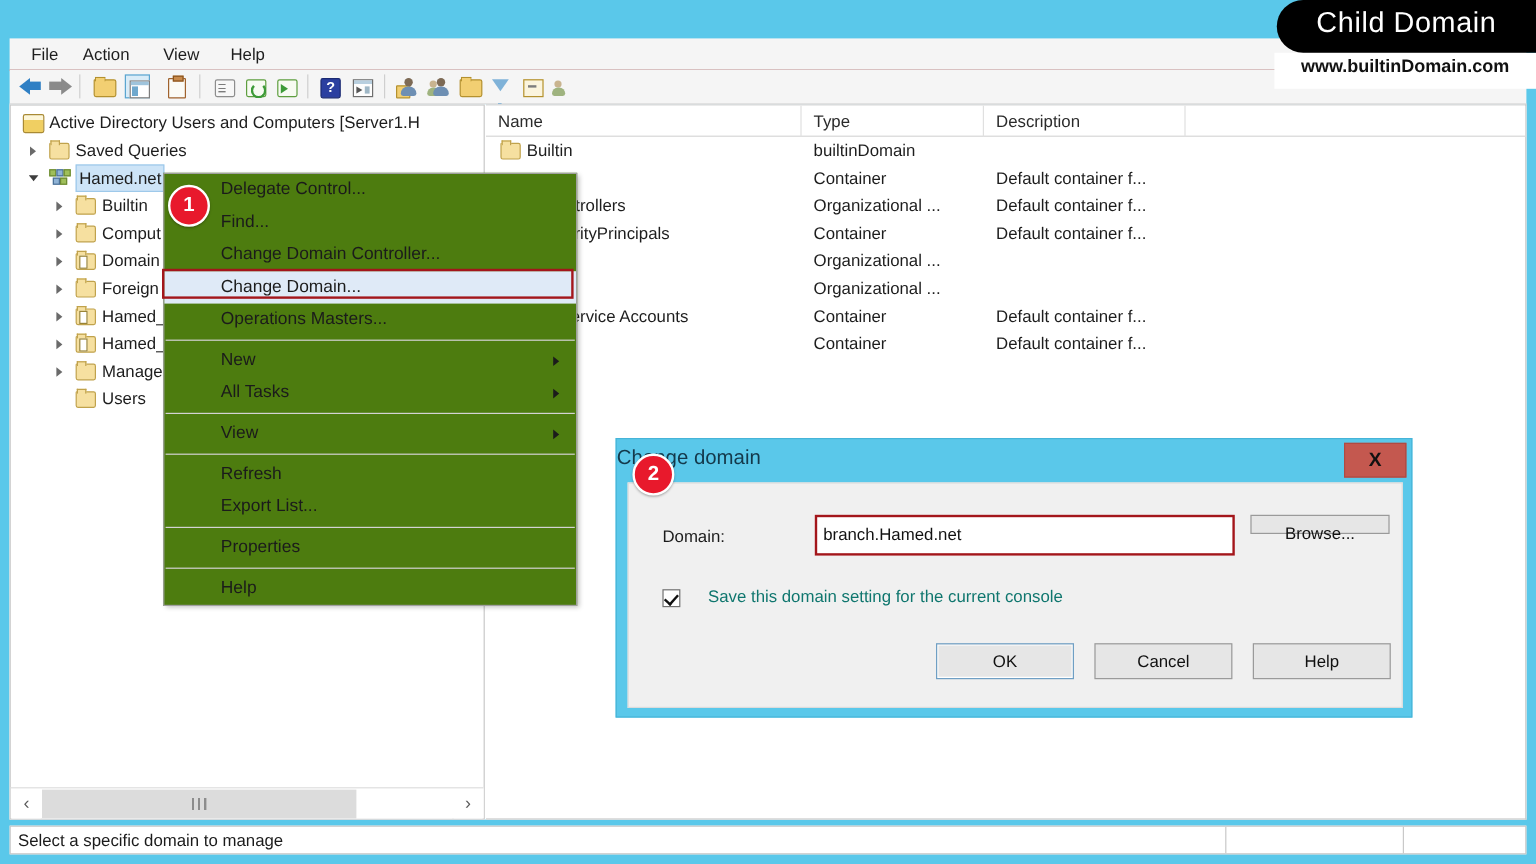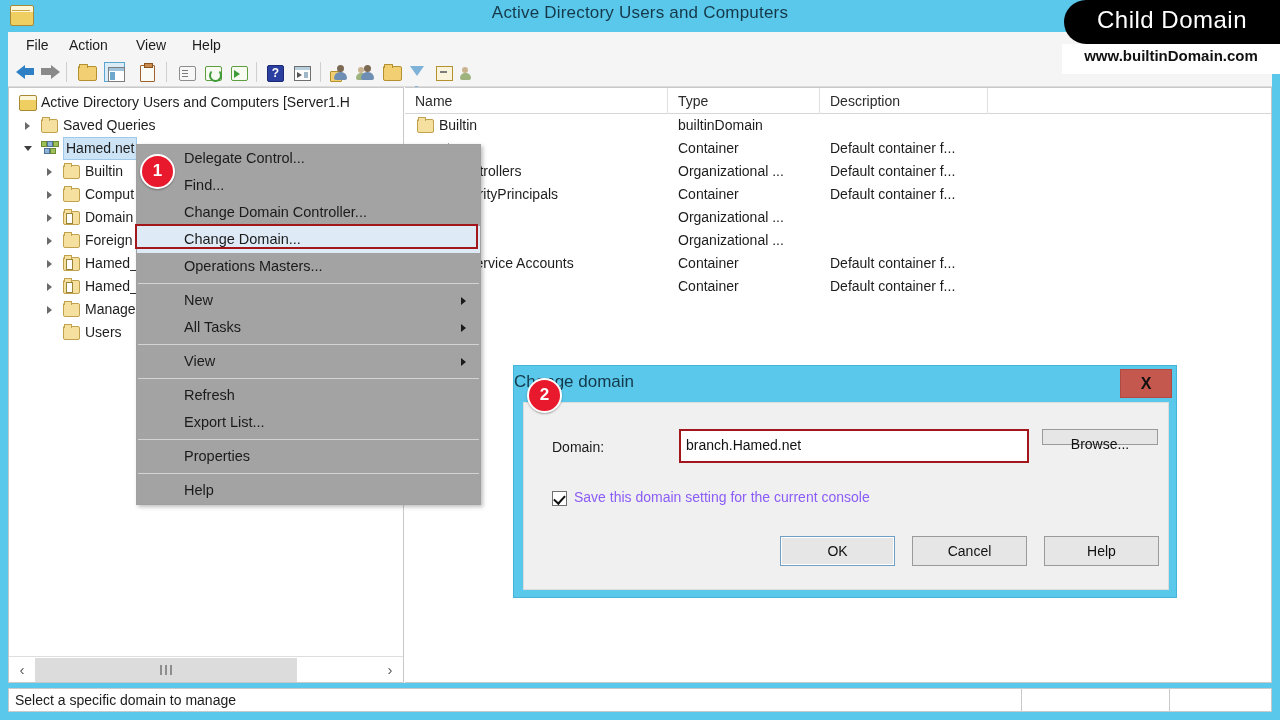--- a/index.html
+++ b/index.html
@@ -117,42 +117,42 @@
   .lv-col{position:absolute;top:0;height:26px;line-height:26px;font-size:14px;color:#2b2b2b;padding-left:10px;box-sizing:border-box;border-right:1px solid #e0e0e0;}
   .lv-body{position:absolute;left:0;top:26px;right:0;bottom:0;}
   .lv-row{position:absolute;left:0;width:100%;height:23px;line-height:23px;font-size:14px;color:#1d1d1d;}
   .lv-nico{position:absolute;left:12px;top:5px;width:15px;height:12px;background:#f6e0a0;border:1px solid #c0a24c;border-radius:1px 2px 2px 2px;}
   .lv-nico::before{content:"";position:absolute;left:0;top:-3px;width:6px;height:3px;background:#f6e0a0;border:1px solid #c0a24c;border-bottom:none;}
   .lv-nt{position:absolute;left:34px;top:0;}
   .lv-type{position:absolute;top:0;}
   .lv-desc{position:absolute;top:0;}
 
   
-  .ctxmenu{position:absolute;left:136px;top:144px;width:343px;background:#a3a3a3;border:1px solid #a0a0a0;box-shadow:2px 2px 4px rgba(0,0,0,.25);}
+  .ctxmenu{position:absolute;left:136px;top:144px;width:343px;background:#4d7c0f;border:1px solid #a0a0a0;box-shadow:2px 2px 4px rgba(0,0,0,.25);}
   .ctx-item{position:relative;height:27px;line-height:27px;font-size:14.5px;color:#1b1b1b;padding-left:47px;}
   .ctx-item.hl{background:#dfeaf7;}
   .ctx-sep{height:1px;background:#d3d3d3;margin:3px 1px;}
   .ctx-arrow{position:absolute;right:14px;top:10px;width:0;height:0;border-top:4px solid transparent;border-bottom:4px solid transparent;border-left:5px solid #1b1b1b;}
   .ctx-hlbox{position:absolute;left:-2px;top:-2px;width:343px;height:25px;border:2px solid #a3161b;box-sizing:border-box;pointer-events:none;}
 
   
   .dialog{position:absolute;left:513px;top:365px;width:664px;height:233px;background:#5ac8ea;border:1px solid #46b4d8;box-sizing:border-box;}
   .dlg-title{position:absolute;left:0;top:0;width:100%;height:36px;}
   .dlg-title-text{position:absolute;left:0;top:6px;width:100%;font-size:17px;color:#14394b;}
   .dlg-close{position:absolute;right:4px;top:3px;width:52px;height:29px;background:#c4584f;border:1px solid #b04a42;
     color:#111;font-size:16px;font-weight:bold;text-align:center;line-height:28px;box-sizing:border-box;}
   .dlg-body{position:absolute;left:9px;top:36px;width:646px;height:188px;background:#f0f0f0;border:1px solid #dcdcdc;box-sizing:border-box;}
   .dlg-label{position:absolute;left:28px;top:36px;font-size:14px;color:#1b1b1b;}
   .dlg-input{position:absolute;left:155px;top:26px;width:350px;height:34px;background:#fff;border:2px solid #a3161b;box-sizing:border-box;
     font-size:14px;color:#111;padding:6px 0 0 5px;}
   .dlg-browse{position:absolute;left:518px;top:26px;width:116px;height:16px;background:#e6e6e6;border:1px solid #9a9a9a;box-sizing:border-box;
     font-size:14px;color:#111;text-align:center;line-height:29px;}
   .dlg-check{position:absolute;left:28px;top:88px;width:15px;height:15px;background:#fff;border:1px solid #6f6f6f;box-sizing:border-box;}
   .dlg-check::after{content:"";position:absolute;left:3px;top:1px;width:5px;height:9px;border:solid #111;border-width:0 2px 2px 0;transform:rotate(42deg);}
-  .dlg-checklabel{position:absolute;left:50px;top:86px;font-size:14px;color:#8b5cf6;}
+  .dlg-checklabel{position:absolute;left:66px;top:86px;font-size:14px;color:#0f766e;}
   .dlg-btn{position:absolute;top:133px;width:115px;height:30px;background:#e6e6e6;border:1px solid #9a9a9a;box-sizing:border-box;
     font-size:14px;color:#111;text-align:center;line-height:28px;}
   .dlg-btn.ok{left:256px;border:1px solid #6f9fc4;box-shadow:inset 0 0 0 1px #fff;}
   .dlg-btn.cancel{left:388px;}
   .dlg-btn.help{left:520px;}
 
   
   .statusbar{position:absolute;left:8px;top:688px;width:1264px;height:24px;background:#fff;border:1px solid #c9c9c9;box-sizing:border-box;}
   .status-text{position:absolute;left:6px;top:3px;font-size:14px;color:#1b1b1b;}
   .status-div{position:absolute;top:0;width:1px;height:22px;background:#c9c9c9;}
@@ -166,24 +166,20 @@
   .wm-black2{position:absolute;right:0;top:0;width:216px;height:44px;background:#000;border-radius:26px 0 0 26px;}
   .wm-title{position:absolute;right:0;top:6px;width:216px;text-align:center;color:#fff;font-size:24px;letter-spacing:.5px;}
   .wm-white{position:absolute;right:0;top:44px;width:218px;height:30px;background:#fff;border-radius:0 0 0 0;}
   .wm-url{position:absolute;right:0;top:47px;width:218px;text-align:center;color:#111;font-size:15px;font-weight:bold;}
 </style>
 </head>
 <body>
 
 <div class="app">
 
-  <div class="titlebar">
-    <div class="app-icon"></div>
-    <div class="title-text">Active Directory Users and Computers</div>
-  </div>
 
   <div class="menubar">
     <div class="mi" style="left:12px">File</div>
     <div class="mi" style="left:55px">Action</div>
     <div class="mi" style="left:122px">View</div>
     <div class="mi" style="left:178px">Help</div>
   </div>
 
   <div class="toolbar">
     <div class="tbi" style="left:6px">

